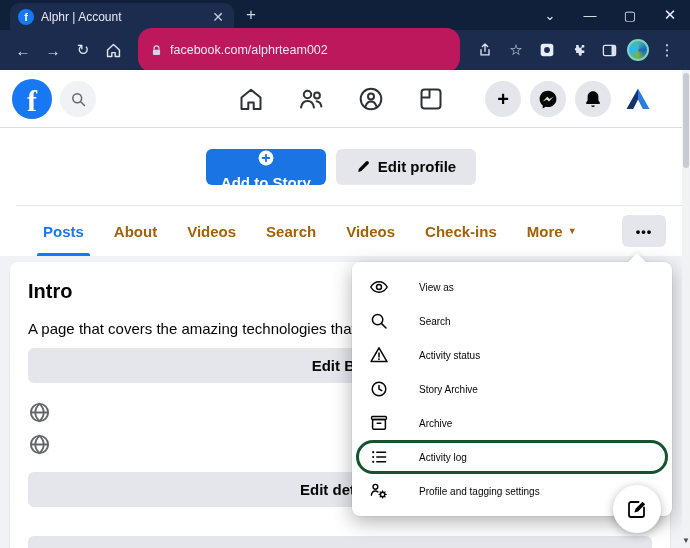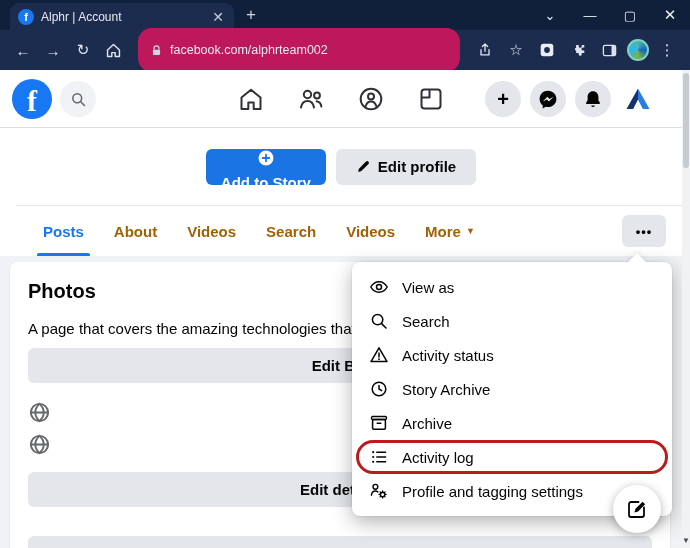--- a/index.html
+++ b/index.html
@@ -91,23 +91,23 @@
   .globe-row { margin-top:18px; }
   .globe-row + .globe-row { margin-top:9px; }
   .gray-bar.details { margin-top:16px; }
   .hobbies-bar { position:absolute; left:28px; right:30px; top:280px; height:35px; background:#e4e6eb; border-radius:6px;
     border:none; color:#050505; font-weight:bold; font-size:15px; display:flex; align-items:flex-start; justify-content:center; padding-top:9px; }
 
   
   .dropdown { position:absolute; left:352px; top:262px; width:320px; background:#fff; border-radius:8px;
     box-shadow:0 6px 20px rgba(0,0,0,.3), 0 0 0 1px rgba(0,0,0,.04); padding:8px; z-index:5; }
   .dropdown .notch { position:absolute; top:-6px; right:28px; width:14px; height:14px; background:#fff; transform:rotate(45deg); box-shadow:-2px -2px 4px rgba(0,0,0,.06); }
-  .menu-item { height:34px; display:flex; align-items:center; gap:13px; padding:0 9px; border-radius:6px;
-    font-size:15px; color:#050505; font-weight:500; position:relative; }
-  .menu-item.highlighted { border:3px solid #b91c1c; border-radius:17px; margin:0 -4px; padding:0 10px; }
+  .menu-item { height:34px; display:flex; align-items:center; gap:30px; padding:0 9px; border-radius:6px;
+    font-size:10px; color:#050505; font-weight:500; position:relative; }
+  .menu-item.highlighted { border:3px solid #14532d; border-radius:17px; margin:0 -4px; padding:0 10px; }
   .mi-icon { width:20px; display:flex; align-items:center; justify-content:center; flex:0 0 20px; }
 
   
   .fab { position:absolute; left:613px; top:485px; width:48px; height:48px; border-radius:50%; background:#fff;
     box-shadow:0 2px 10px rgba(0,0,0,.3); display:flex; align-items:center; justify-content:center; z-index:6; border:none; }
 
   
   .scrollbar { position:absolute; right:0; top:70px; width:8px; height:478px; background:#f1f2f4; z-index:7; }
   .scroll-thumb { position:absolute; top:3px; left:1px; width:6px; height:95px; background:#c7cad1; border-radius:3px; }
   .scroll-down { position:absolute; bottom:1px; left:0; width:8px; height:12px; color:#4a4d52; font-size:8px; text-align:center; line-height:12px; }
@@ -270,29 +270,32 @@
     <span class="ptab">
         <span>Videos</span>
       </span>
     <span class="ptab">
         <span>Search</span>
       </span>
     <span class="ptab">
         <span>Videos</span>
       </span>
     <span class="ptab">
+        <span>Check-ins</span>
+      </span>
+    <span class="ptab">
         <span>More</span>
         <span class="caret">▼</span>
       </span>
     <button class="more-opts-btn">•••</button>
   </div>
 
   <div class="content">
     <div class="intro-card">
-      <div class="intro-title">Photos</div>
+      <div class="intro-title">Intro</div>
       <div class="intro-desc">A page that covers the amazing technologies that</div>
       <button class="gray-bar">Edit Bio</button>
       <div class="globe-row">
         <svg width="23" height="23" viewBox="0 0 24 24">
             <circle cx="12" cy="12" r="9" fill="none" stroke="#65676b" stroke-width="2"></circle>
             <path d="M3 12h18M12 3c2.9 2.6 4.4 5.6 4.4 9S14.9 18.4 12 21c-2.9-2.6-4.4-5.6-4.4-9S9.1 5.6 12 3Z" fill="none" stroke="#65676b" stroke-width="2"></path>
           </svg>
       </div>
       <div class="globe-row">
         <svg width="23" height="23" viewBox="0 0 24 24">

